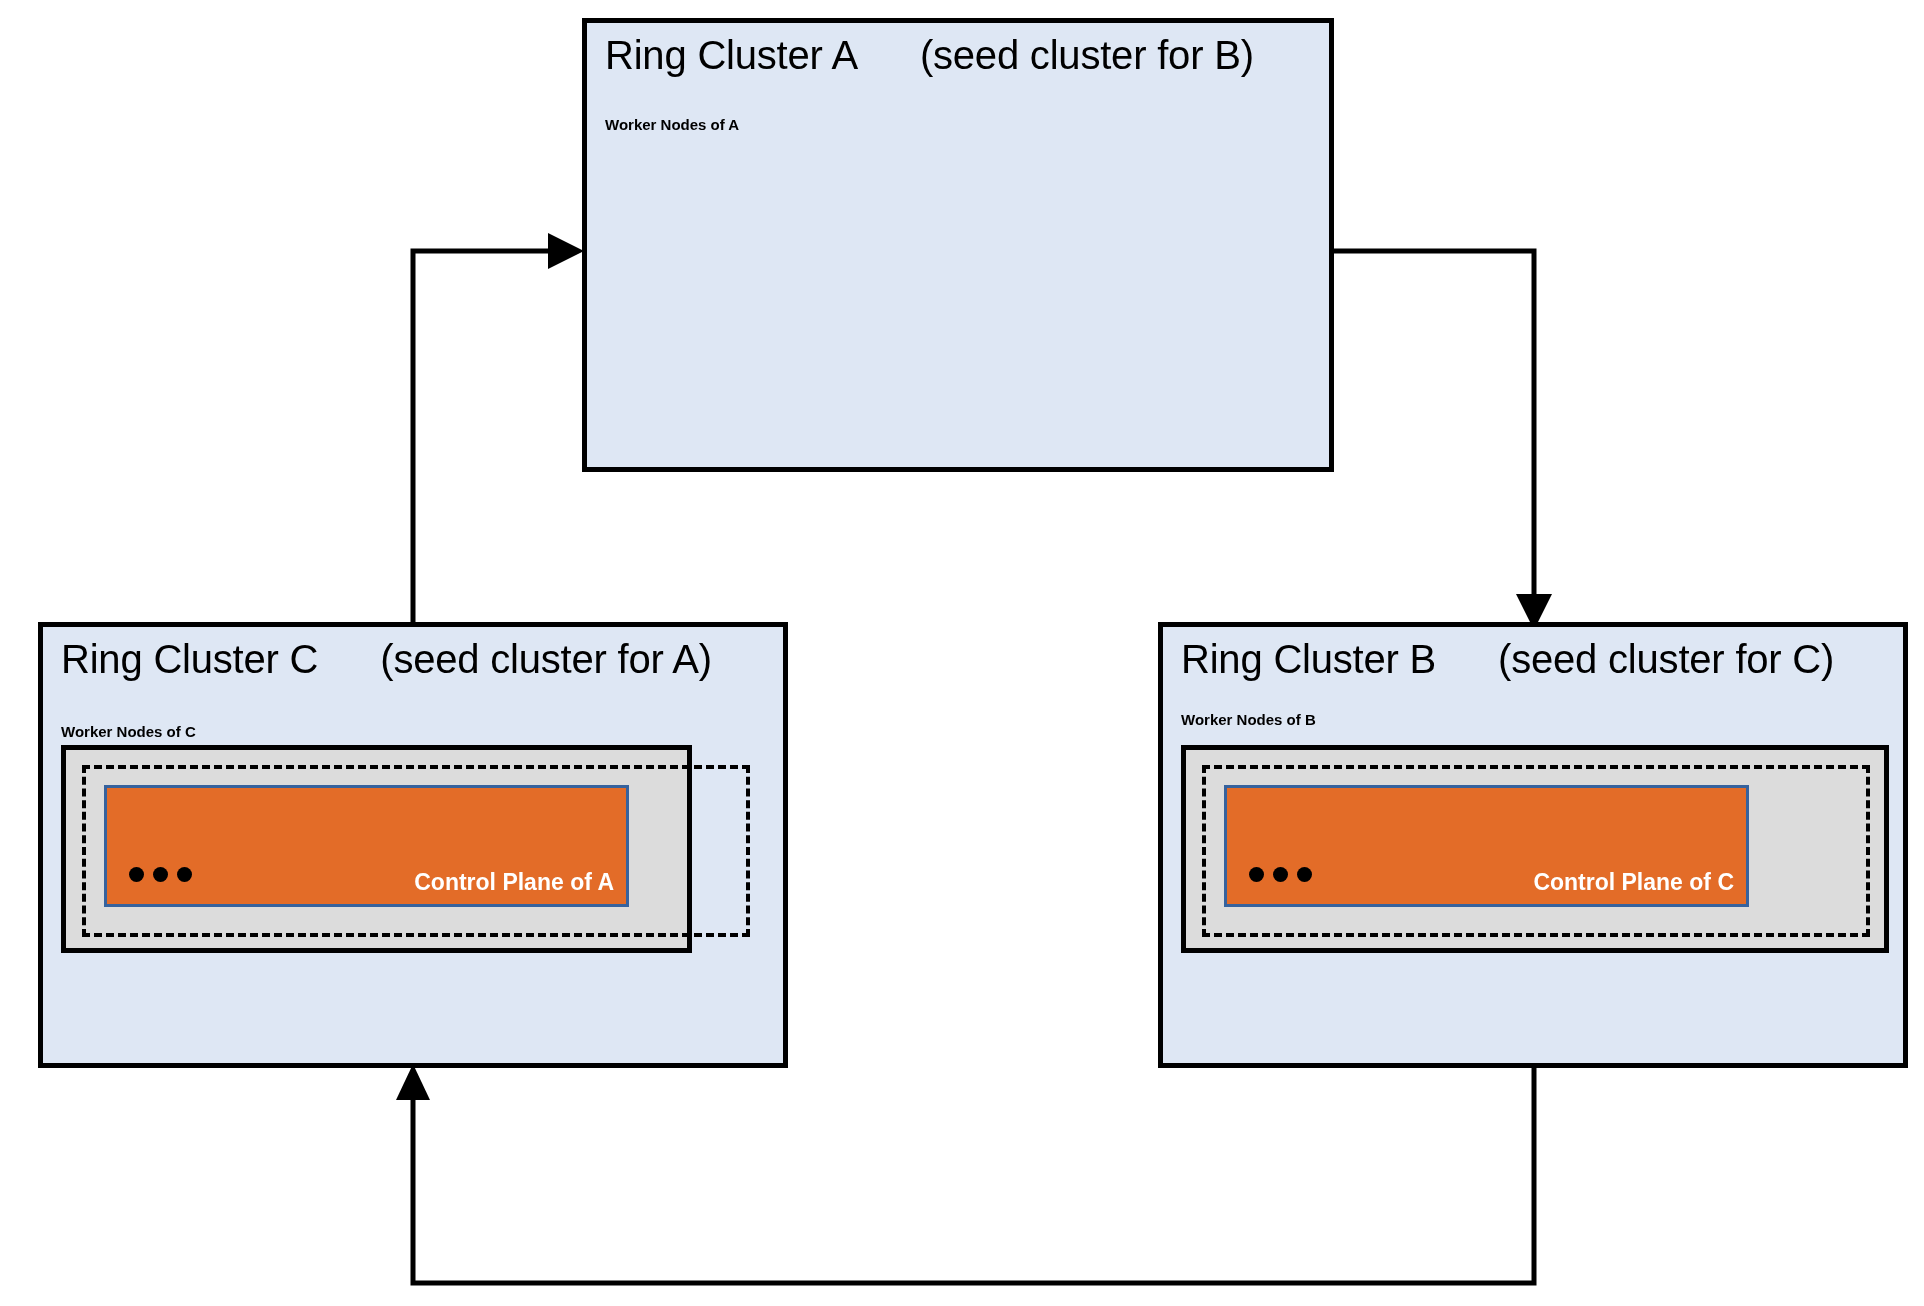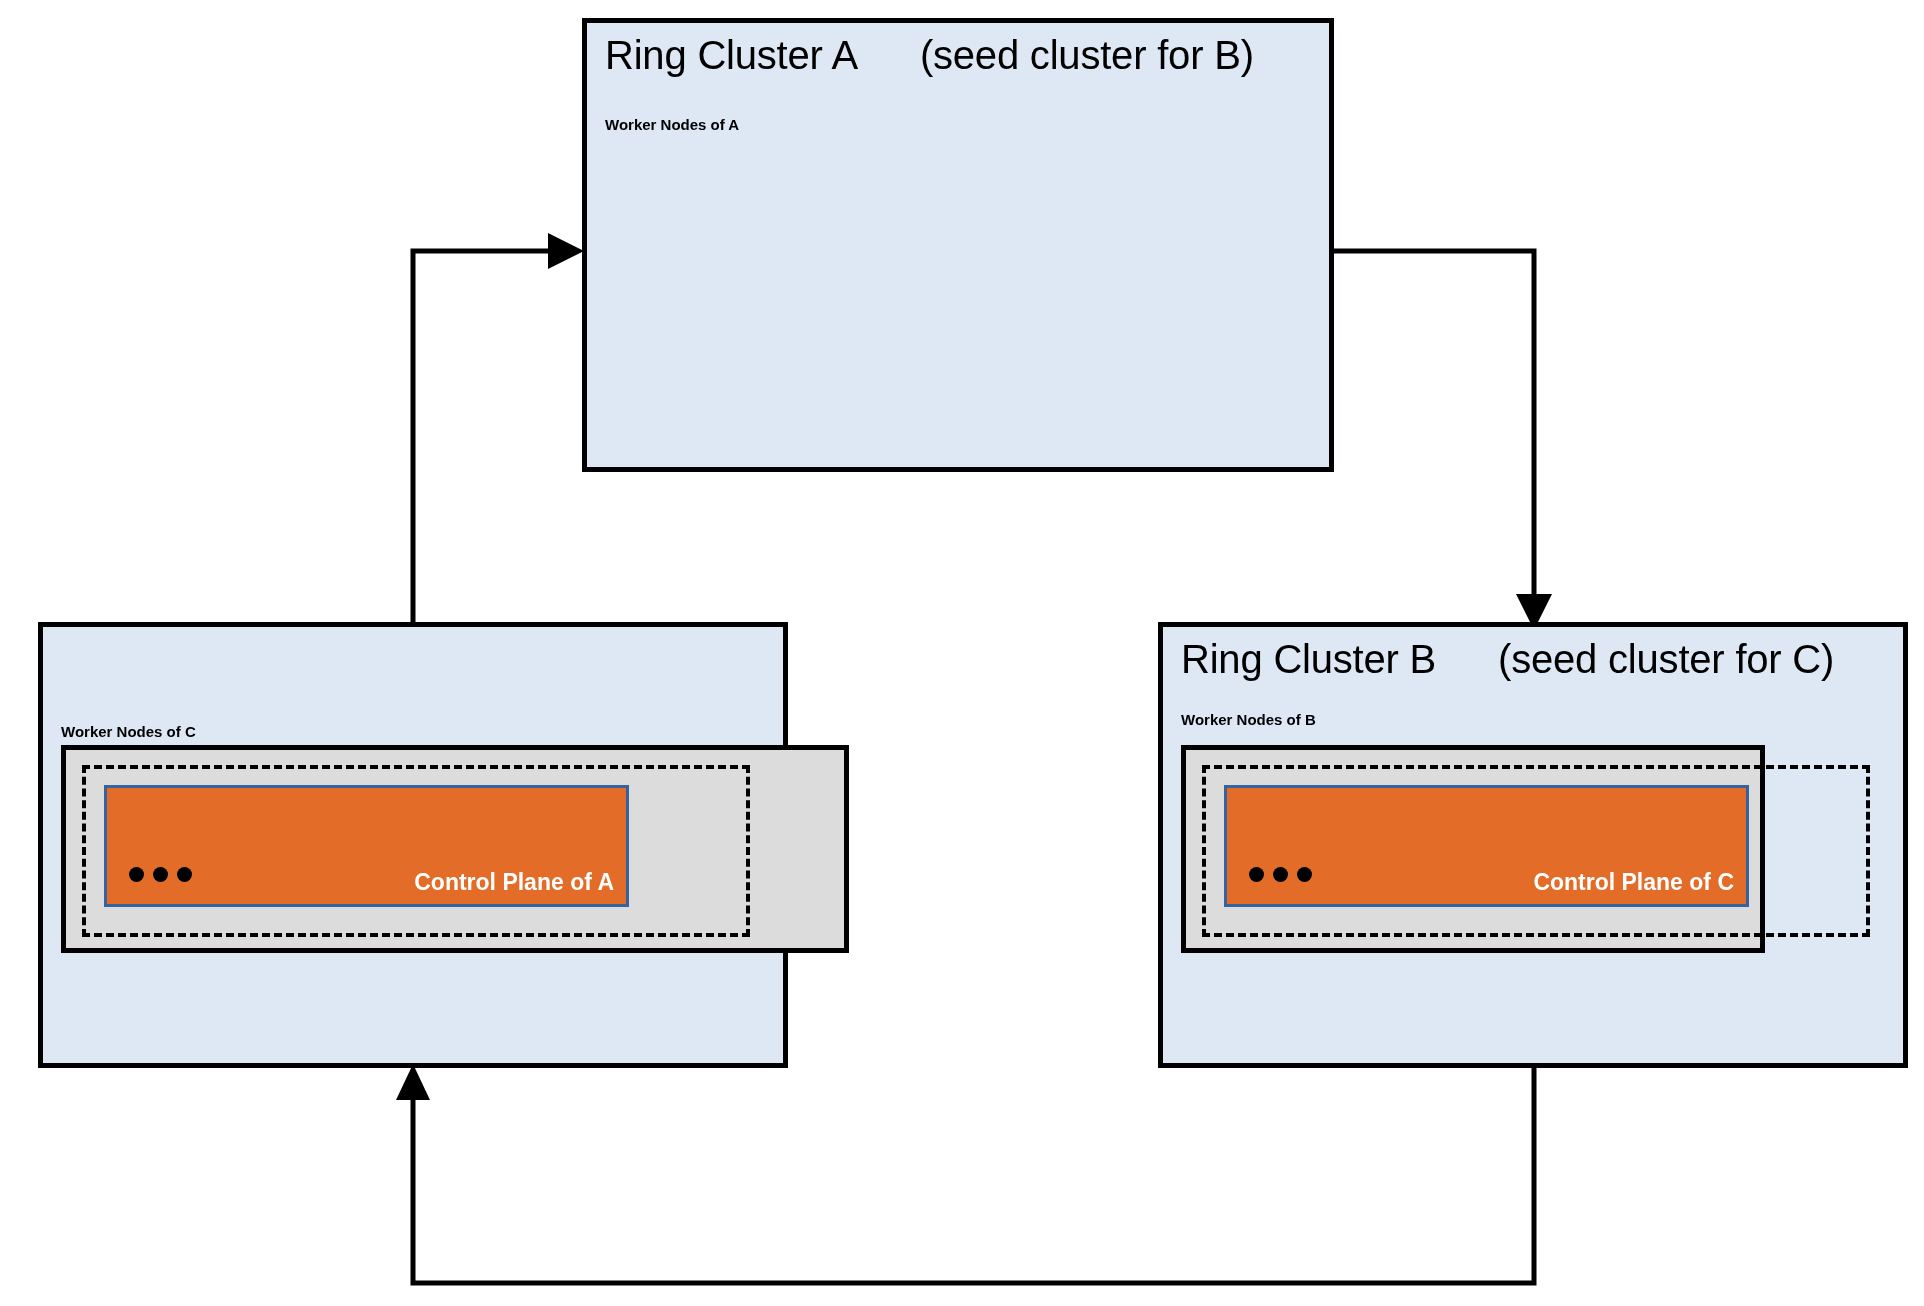--- a/index.html
+++ b/index.html
@@ -140,43 +140,46 @@
 
   <div class="cluster" style="left:582px; top:18px; width:752px; height:454px;">
     <div class="cluster-title">
       <span>Ring Cluster A</span><span class="seed">(seed cluster for B)</span>
     </div>
     <div class="worker-label" style="top:93px;">Worker Nodes of A</div>
 
   </div>
 
   <div class="cluster" style="left:38px; top:622px; width:750px; height:446px;">
+    <div class="cluster-title">
+      <span>Ring Cluster C</span><span class="seed">(seed cluster for A)</span>
+    </div>
     <div class="worker-label" style="top:96px;">Worker Nodes of C</div>
 
-    <div class="worker-box" style="left:18px; top:118px; width:788px; height:208px;">
+    <div class="worker-box" style="left:18px; top:118px; width:631px; height:208px;">
       <div class="node-dashed" style="left:16px; top:15px; width:668px; height:172px;">
         <div class="control-plane" style="left:18px; top:16px; width:525px; height:122px;">
           <div class="dots" style="bottom:22px;">
             <i></i>
               <i></i>
               <i></i>
           </div>
           <div class="cp-label">Control Plane of A</div>
         </div>
       </div>
     </div>
   </div>
 
   <div class="cluster" style="left:1158px; top:622px; width:750px; height:446px;">
     <div class="cluster-title">
       <span>Ring Cluster B</span><span class="seed">(seed cluster for C)</span>
     </div>
     <div class="worker-label" style="top:84px;">Worker Nodes of B</div>
 
-    <div class="worker-box" style="left:18px; top:118px; width:584px; height:208px;">
+    <div class="worker-box" style="left:18px; top:118px; width:708px; height:208px;">
       <div class="node-dashed" style="left:16px; top:15px; width:668px; height:172px;">
         <div class="control-plane" style="left:18px; top:16px; width:525px; height:122px;">
           <div class="dots" style="bottom:22px;">
             <i></i>
               <i></i>
               <i></i>
           </div>
           <div class="cp-label">Control Plane of C</div>
         </div>
       </div>

